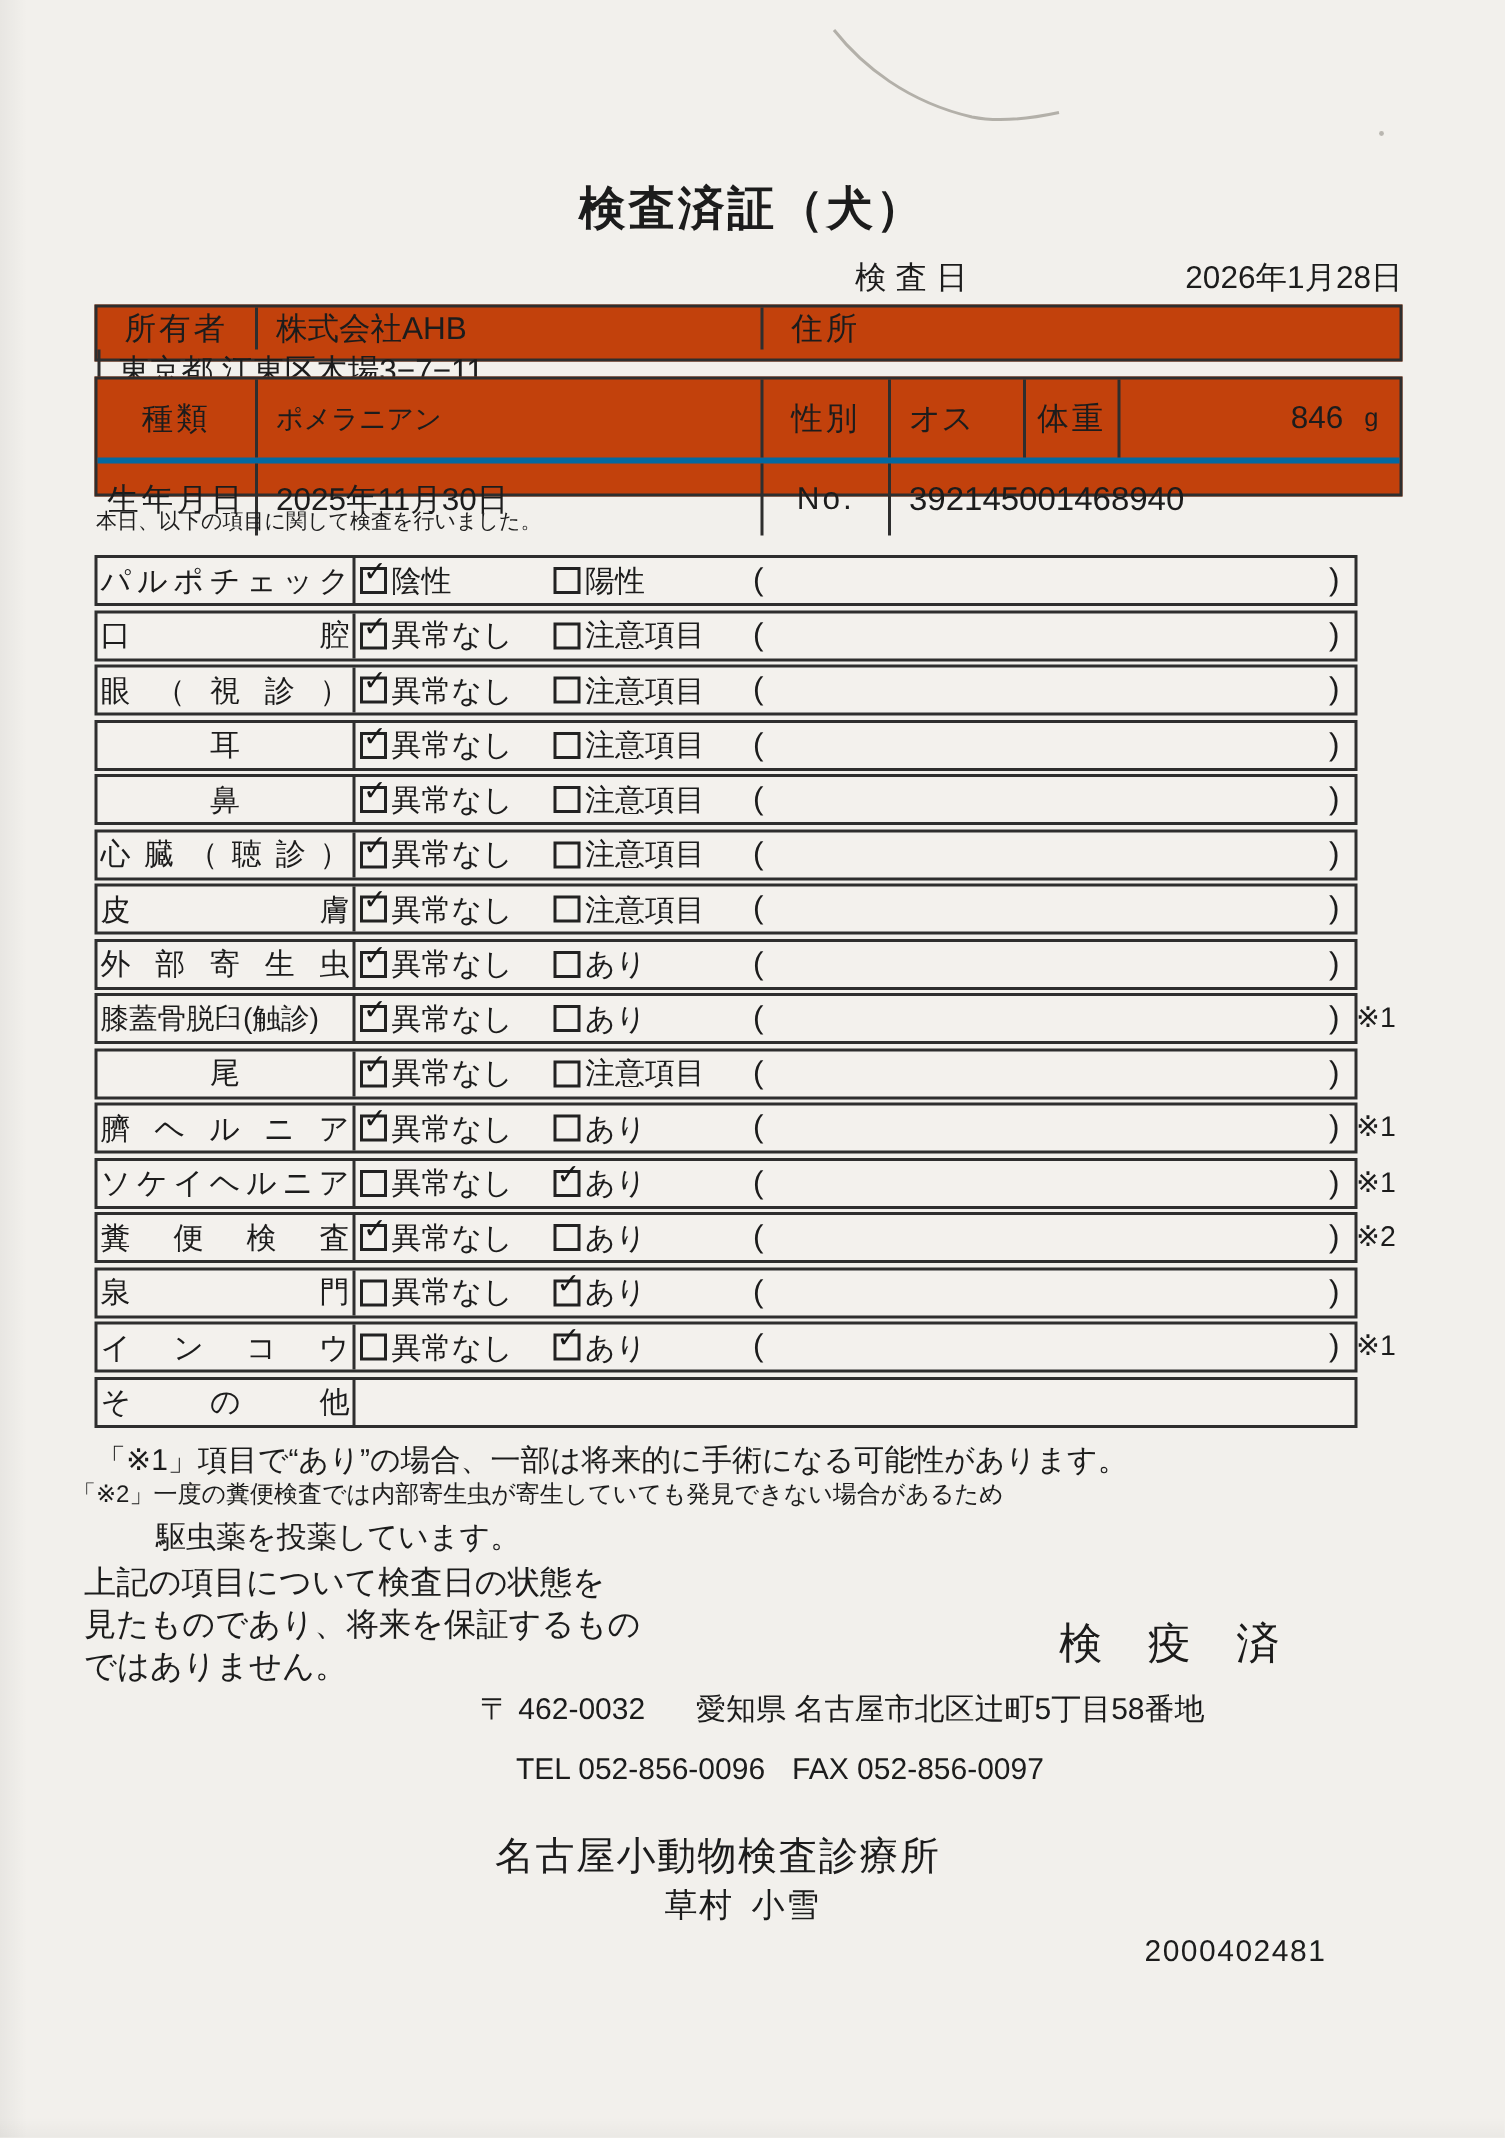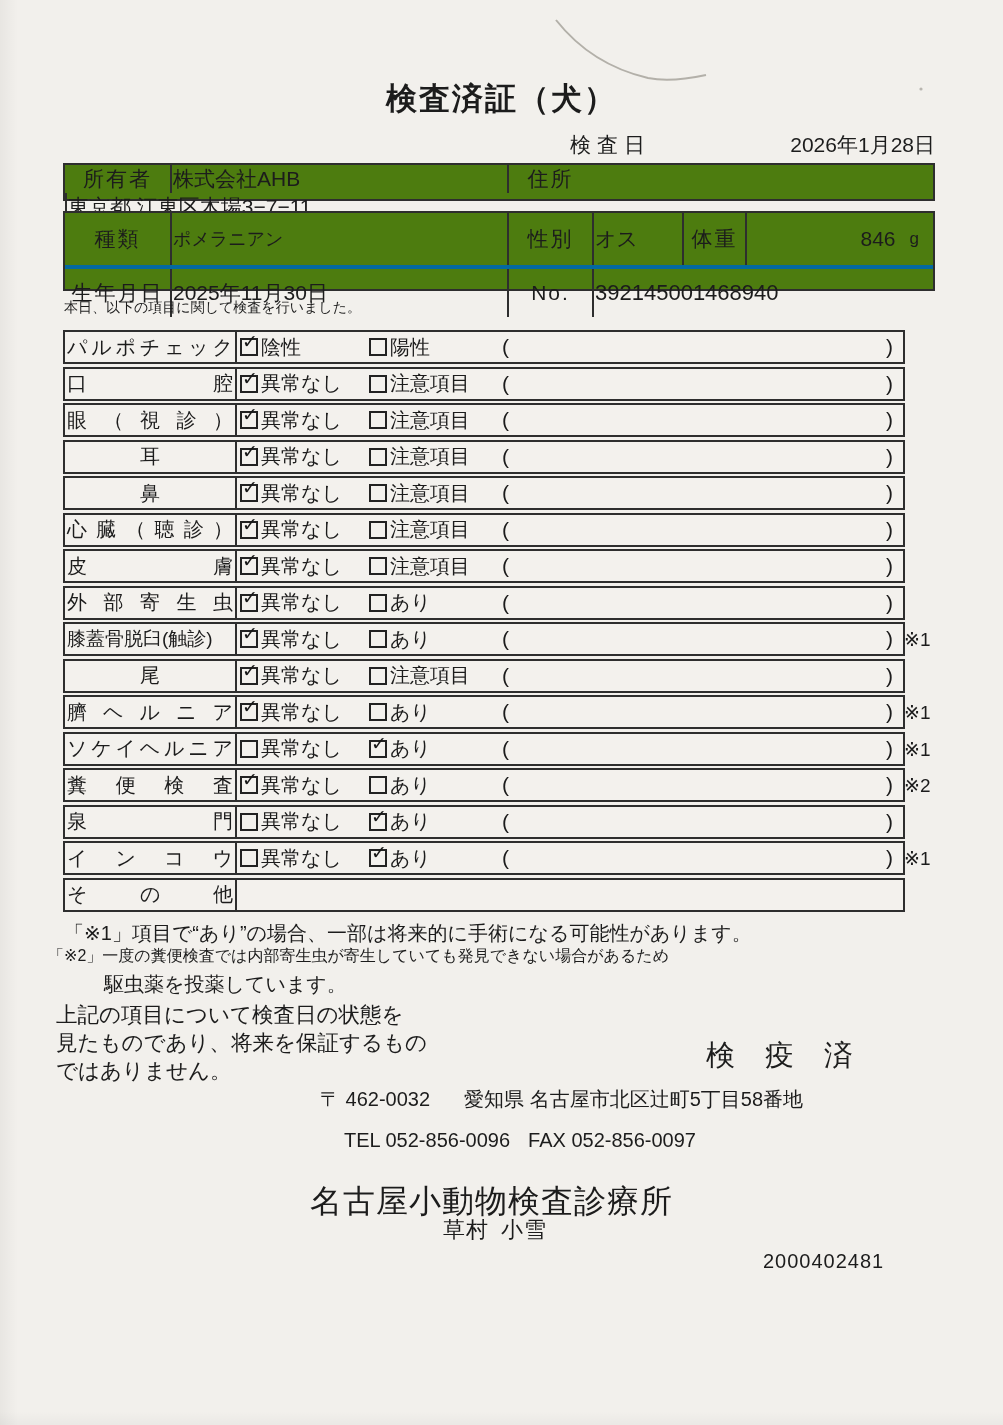--- a/index.html
+++ b/index.html
@@ -10,35 +10,35 @@
     color:#1c1c1c;
     position:relative;
     overflow:hidden;
   }
   .page{position:absolute;inset:0;}
   .page::before{ 
     content:"";position:absolute;inset:0;pointer-events:none;
     background:linear-gradient(90deg,rgba(0,0,0,.045),rgba(0,0,0,0) 18px),
                linear-gradient(0deg,rgba(0,0,0,.03),rgba(0,0,0,0) 14px);
   }
-  .abs{position:absolute;}
+  .abs{position:absolute;margin-top:40px;}
 
   
   .title{left:0;right:0;top:78px;text-align:center;
     font-size:31px;font-weight:bold;letter-spacing:2px;}
 
   
   .date-label{left:570px;top:131px;font-size:21px;letter-spacing:6px;}
   .date-value{right:68px;top:131px;font-size:21px;}
 
   
-  .htable{border:2px solid #2e2e2e;display:flex;flex-wrap:wrap;box-sizing:border-box;background:#4d7c0f;}
+  .htable{border:2px solid #2e2e2e;display:flex;flex-wrap:wrap;box-sizing:border-box;background:#c2410c;}
   .hcell{box-sizing:border-box;display:flex;align-items:center;font-size:21px;}
   .hcell.lbl{justify-content:center;letter-spacing:2px;}
-  .hcell.val{padding-left:1px;}
+  .hcell.val{padding-left:12px;}
   .hcell + .hcell{border-left:2px solid #2e2e2e;}
   .owner-table{left:63px;top:163px;width:872px;height:38px;}
   .pet-table{left:63px;top:211px;width:872px;height:80px;}
   .pet-row{display:flex;width:100%;height:52px;box-sizing:border-box;}
   .pet-row + .pet-row{border-top:4px solid #0369a1;}
   .breed-val{font-size:18px;}
   .weight-val{justify-content:flex-end;padding-right:14px;}
   .weight-unit{font-size:17px;margin-left:14px;}
   .no-val{font-size:22px;padding-left:10px;}
 
@@ -65,21 +65,21 @@
   .note1{left:64px;top:920px;font-size:20px;text-align:center;}
   .note2{left:48px;top:946px;font-size:16px;}
   .note2b{left:104px;top:971px;font-size:20px;}
   .disclaimer{left:56px;top:1001px;font-size:21.5px;line-height:28px;}
 
   .stamp{left:706px;top:1036px;font-size:29px;letter-spacing:11px;}
   .addr{left:320px;top:1086px;font-size:20px;}
   .addr .gap{display:inline-block;width:34px;}
   .tel{left:344px;top:1129px;font-size:20px;}
   .tel .gap{display:inline-block;width:18px;}
-  .clinic{left:310px;top:1180px;font-size:32px;letter-spacing:1px;}
+  .clinic{left:330px;top:1180px;font-size:26px;letter-spacing:1px;}
   .vet{left:443px;top:1215px;font-size:22px;letter-spacing:1px;}
   .vet .gap{display:inline-block;width:12px;}
   .serial{left:763px;top:1250px;font-size:20px;letter-spacing:1px;}
 
   .artifact{position:absolute;inset:0;pointer-events:none;}
 </style>
 </head>
 <body>
 
 <div class="page">

